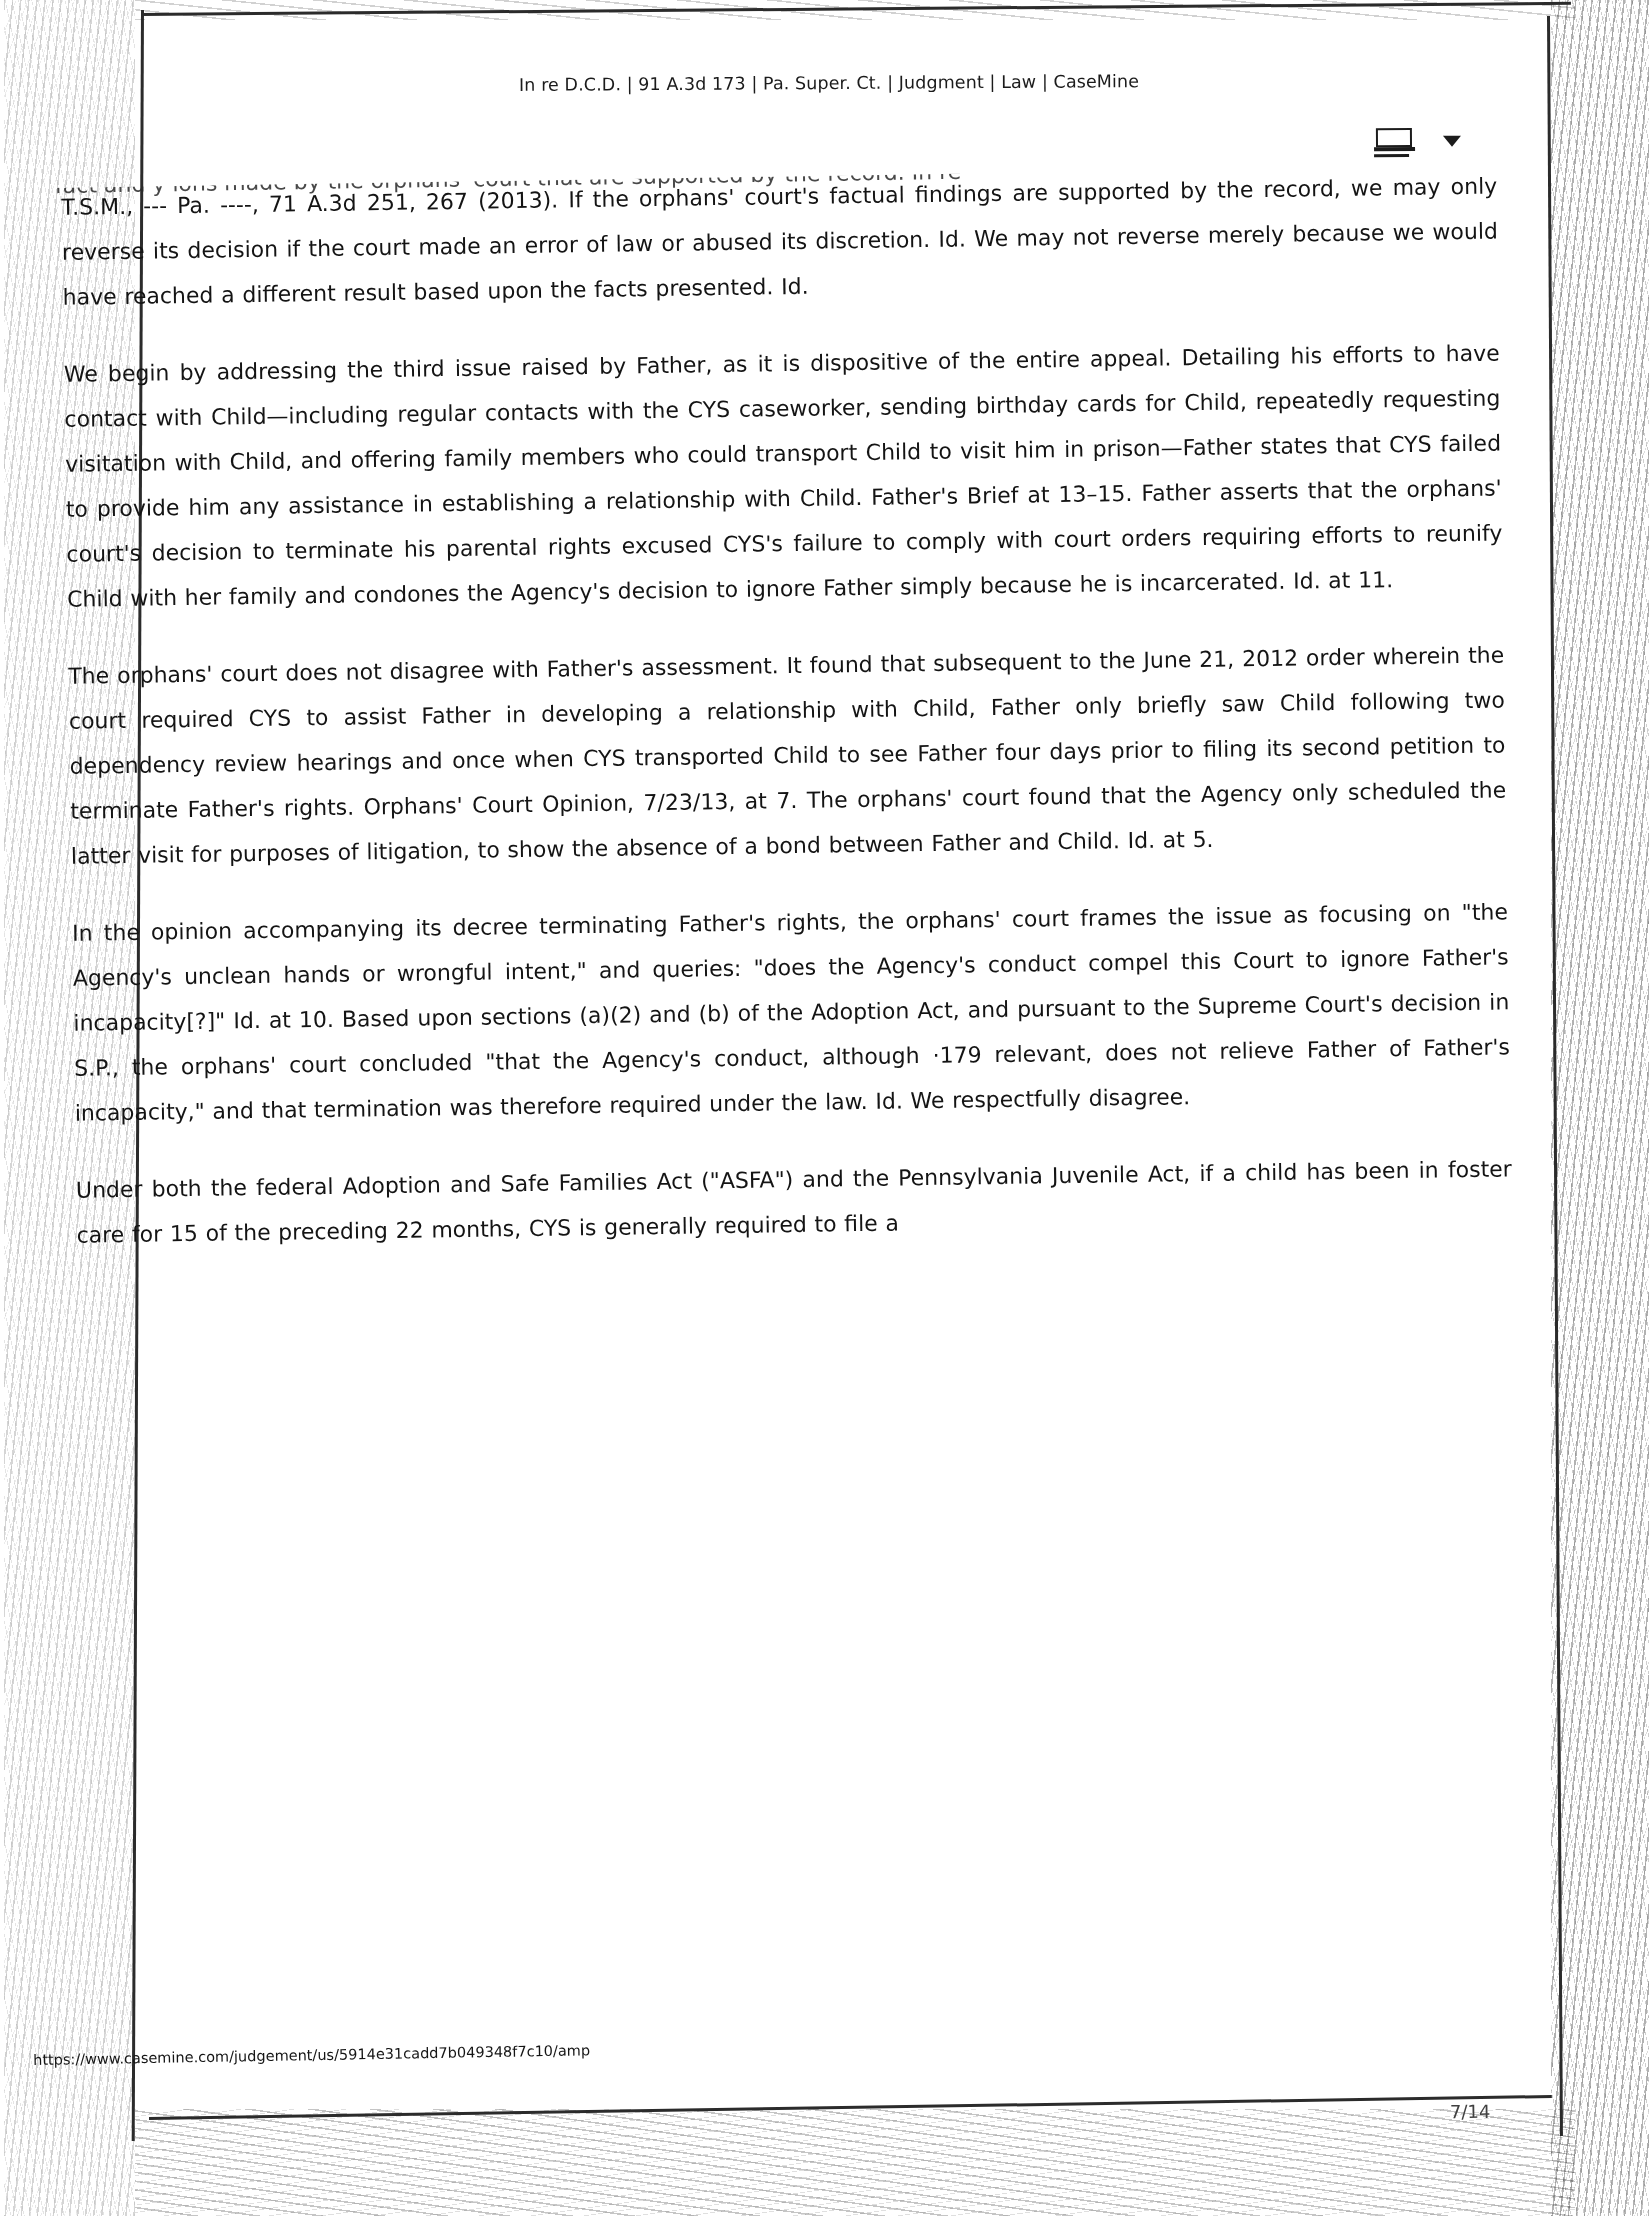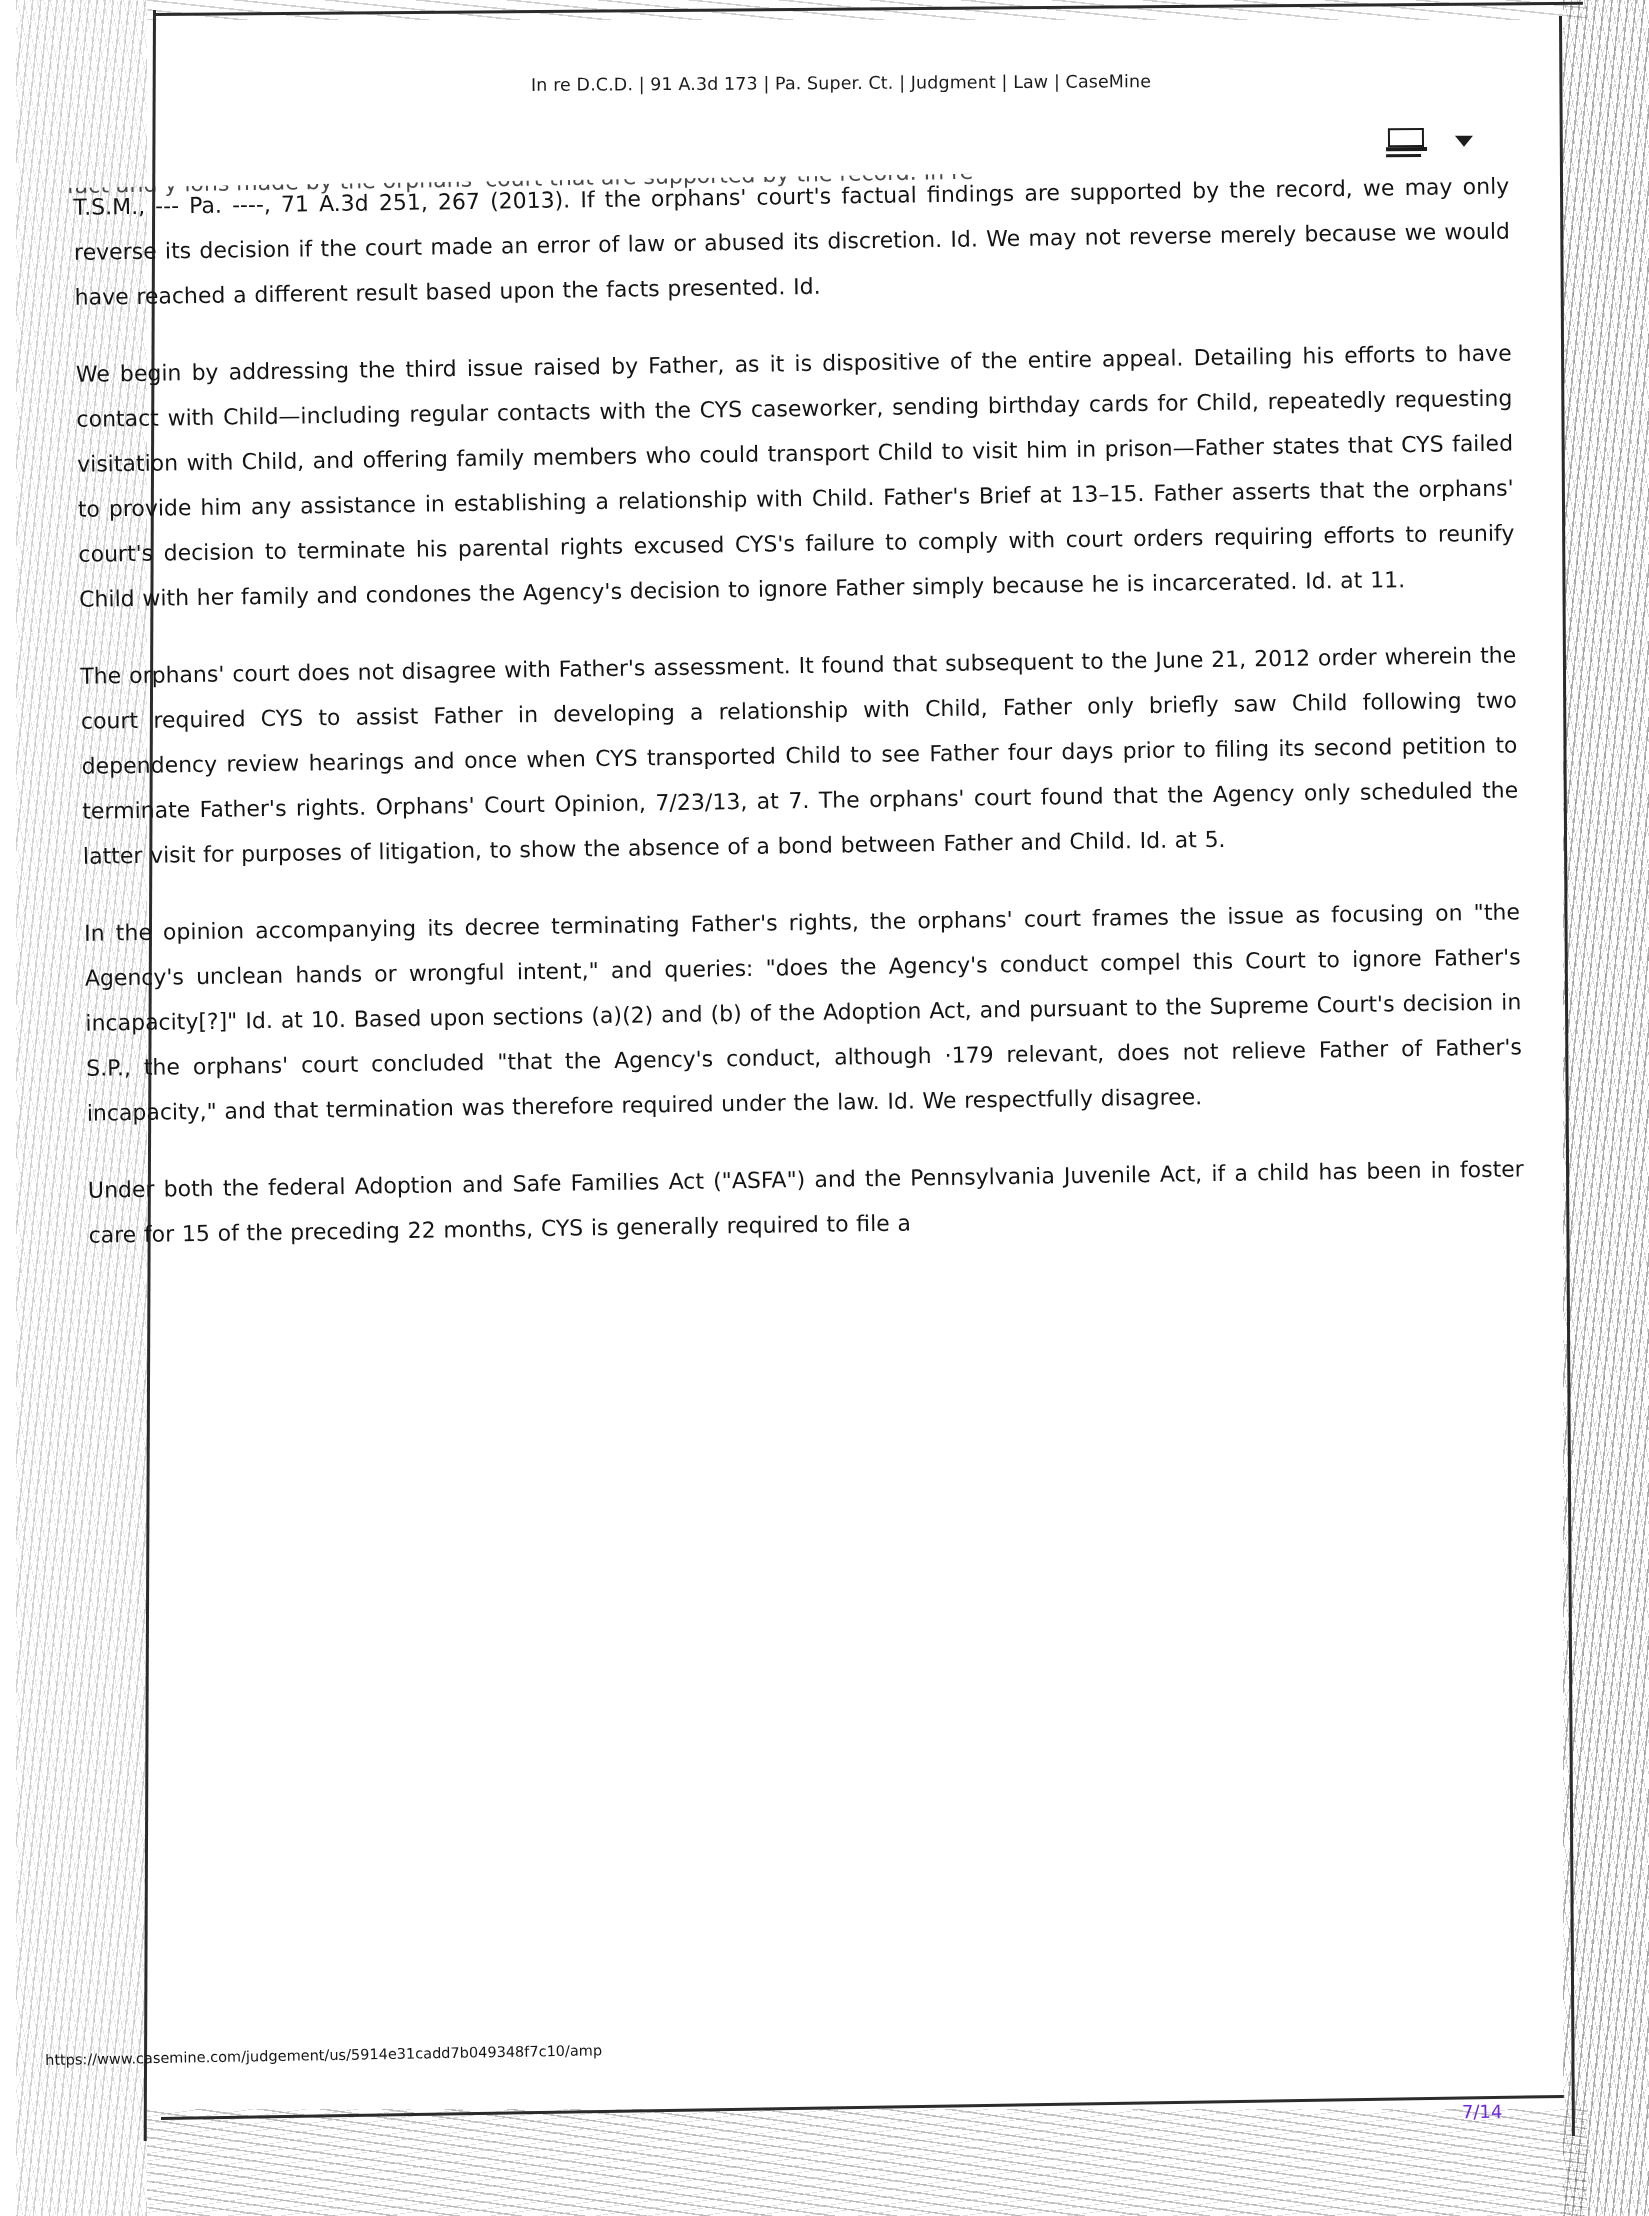--- a/index.html
+++ b/index.html
@@ -12,21 +12,21 @@
     height: 2216px;
     position: relative;
     overflow: hidden;
     font-family: "DejaVu Sans", sans-serif;
     color: #111111;
   }
 
   
   #page-scan {
     position: absolute;
-    left: 16px; top: 0;
+    left: 4px; top: 0;
     width: 1322px; height: 2216px;
   }
 
   
   .edge {
     position: absolute;
     background: #2b2b2b;
   }
   .edge-top {
     left: 138px; top: 13px; width: 1429px; height: 2.9px;
@@ -180,21 +180,21 @@
     color: #151515;
     transform: rotate(-1.0deg);
     transform-origin: left top;
     white-space: nowrap;
   }
   #footer-page {
     position: absolute;
     left: 1446px; top: 2101px;
     font-family: "DejaVu Sans", sans-serif;
     font-size: 18px;
-    color: #6d28d9;
+    color: #404040;
     transform: rotate(-0.8deg);
   }
 </style>
 </head>
 <body>
 
 <div id="page-scan">
 
   <div class="scan-grain grain-left"></div>
   <div class="scan-grain grain-right"></div>

